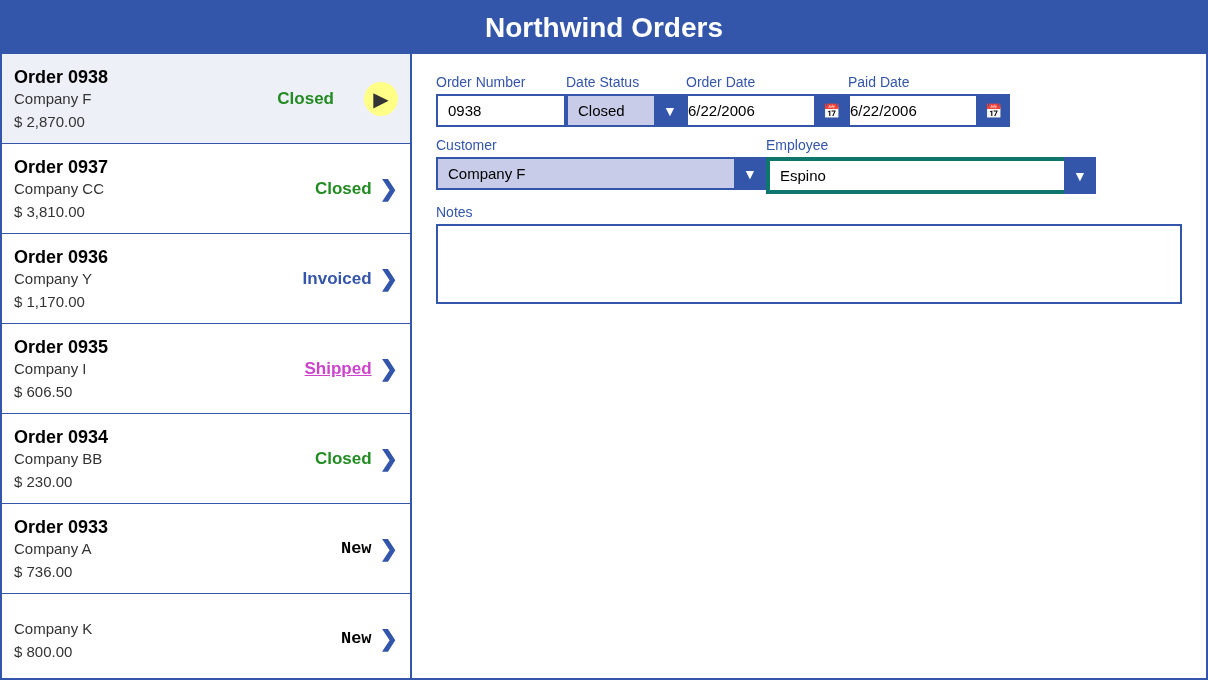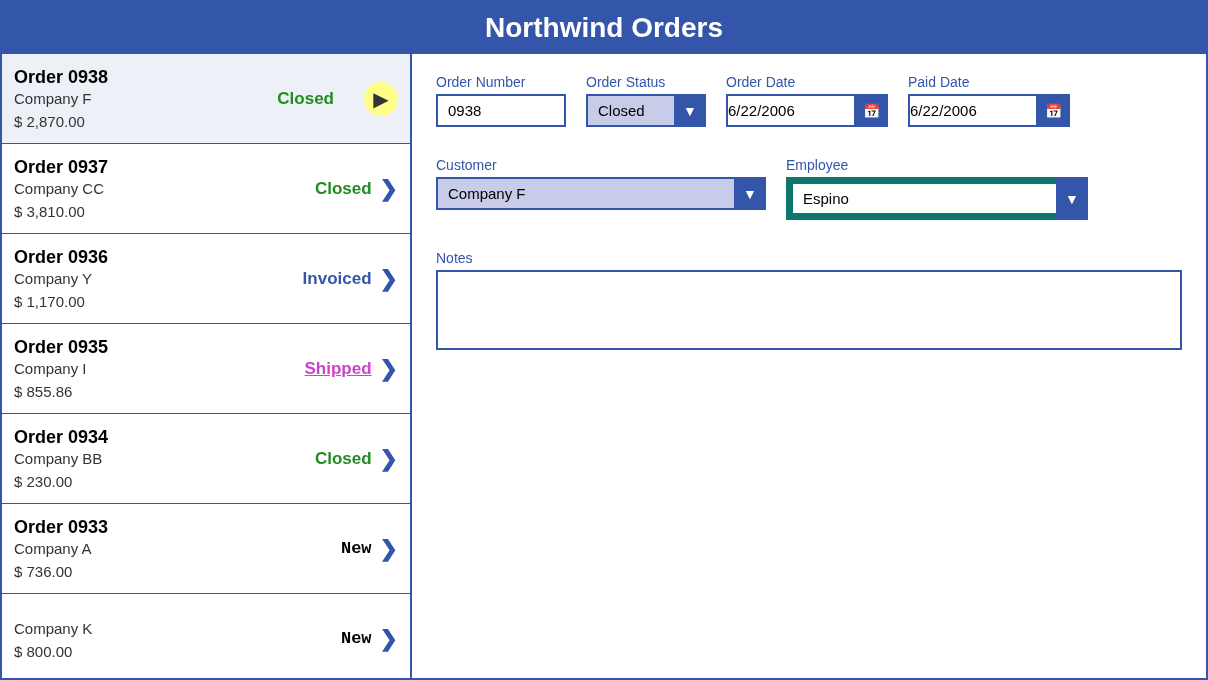--- a/index.html
+++ b/index.html
@@ -103,22 +103,21 @@
 
     
     .order-detail {
       flex: 1;
       padding: 20px 24px;
       overflow-y: auto;
     }
 
     .detail-row {
       display: flex;
-      gap: 20px;
-      margin-bottom: 30px;
+      margin-bottom: 10px;
     }
 
     .field-group {
       display: flex;
       flex-direction: column;
       gap: 4px;
     }
 
     .field-label {
       font-size: 14px;
@@ -226,28 +225,28 @@
       pointer-events: none;
     }
 
     .employee-select-wrapper {
       position: relative;
       display: inline-flex;
       align-items: center;
     }
     .employee-select-wrapper select {
       appearance: none;
-      border: 7px solid #0f766e;
+      border: 4px solid #0f766e;
       padding: 6px 36px 6px 10px;
       font-size: 15px;
       background: #fff;
       color: #000;
       outline: none;
       cursor: pointer;
-      width: 302px;
+      width: 330px;
     }
     .employee-select-wrapper .dropdown-arrow {
       position: absolute;
       right: 0;
       top: 0;
       bottom: 0;
       width: 32px;
       background: #3355aa;
       display: flex;
       align-items: center;
@@ -302,21 +301,21 @@
           <div class="order-company">Company Y</div>
           <div class="order-amount">$ 1,170.00</div>
         </div>
         <div class="order-status status-invoiced">Invoiced</div>
         <button class="chevron-btn">❯</button>
       </div>
       <div class="order-item">
         <div class="order-info">
           <div class="order-name">Order 0935</div>
           <div class="order-company">Company I</div>
-          <div class="order-amount">$ 855.86</div>
+          <div class="order-amount">$ 606.50</div>
         </div>
         <div class="order-status status-shipped">Shipped</div>
         <button class="chevron-btn">❯</button>
       </div>
       <div class="order-item">
         <div class="order-info">
           <div class="order-name">Order 0934</div>
           <div class="order-company">Company BB</div>
           <div class="order-amount">$ 230.00</div>
         </div>
@@ -344,21 +343,21 @@
 
   <div class="order-detail">
 
     <div class="detail-row">
       <div class="field-group">
         <label class="field-label">Order Number</label>
         <input class="field-input order-number-input" type="text" value="0938" style="">
       </div>
 
       <div class="field-group">
-        <label class="field-label">Order Status</label>
+        <label class="field-label">Date Status</label>
         <div class="select-wrapper">
           <select>
             <option>New</option>
             <option>Invoiced</option>
             <option>Shipped</option>
             <option selected="">Closed</option>
           </select>
           <div class="dropdown-arrow">▼</div>
         </div>
       </div>

